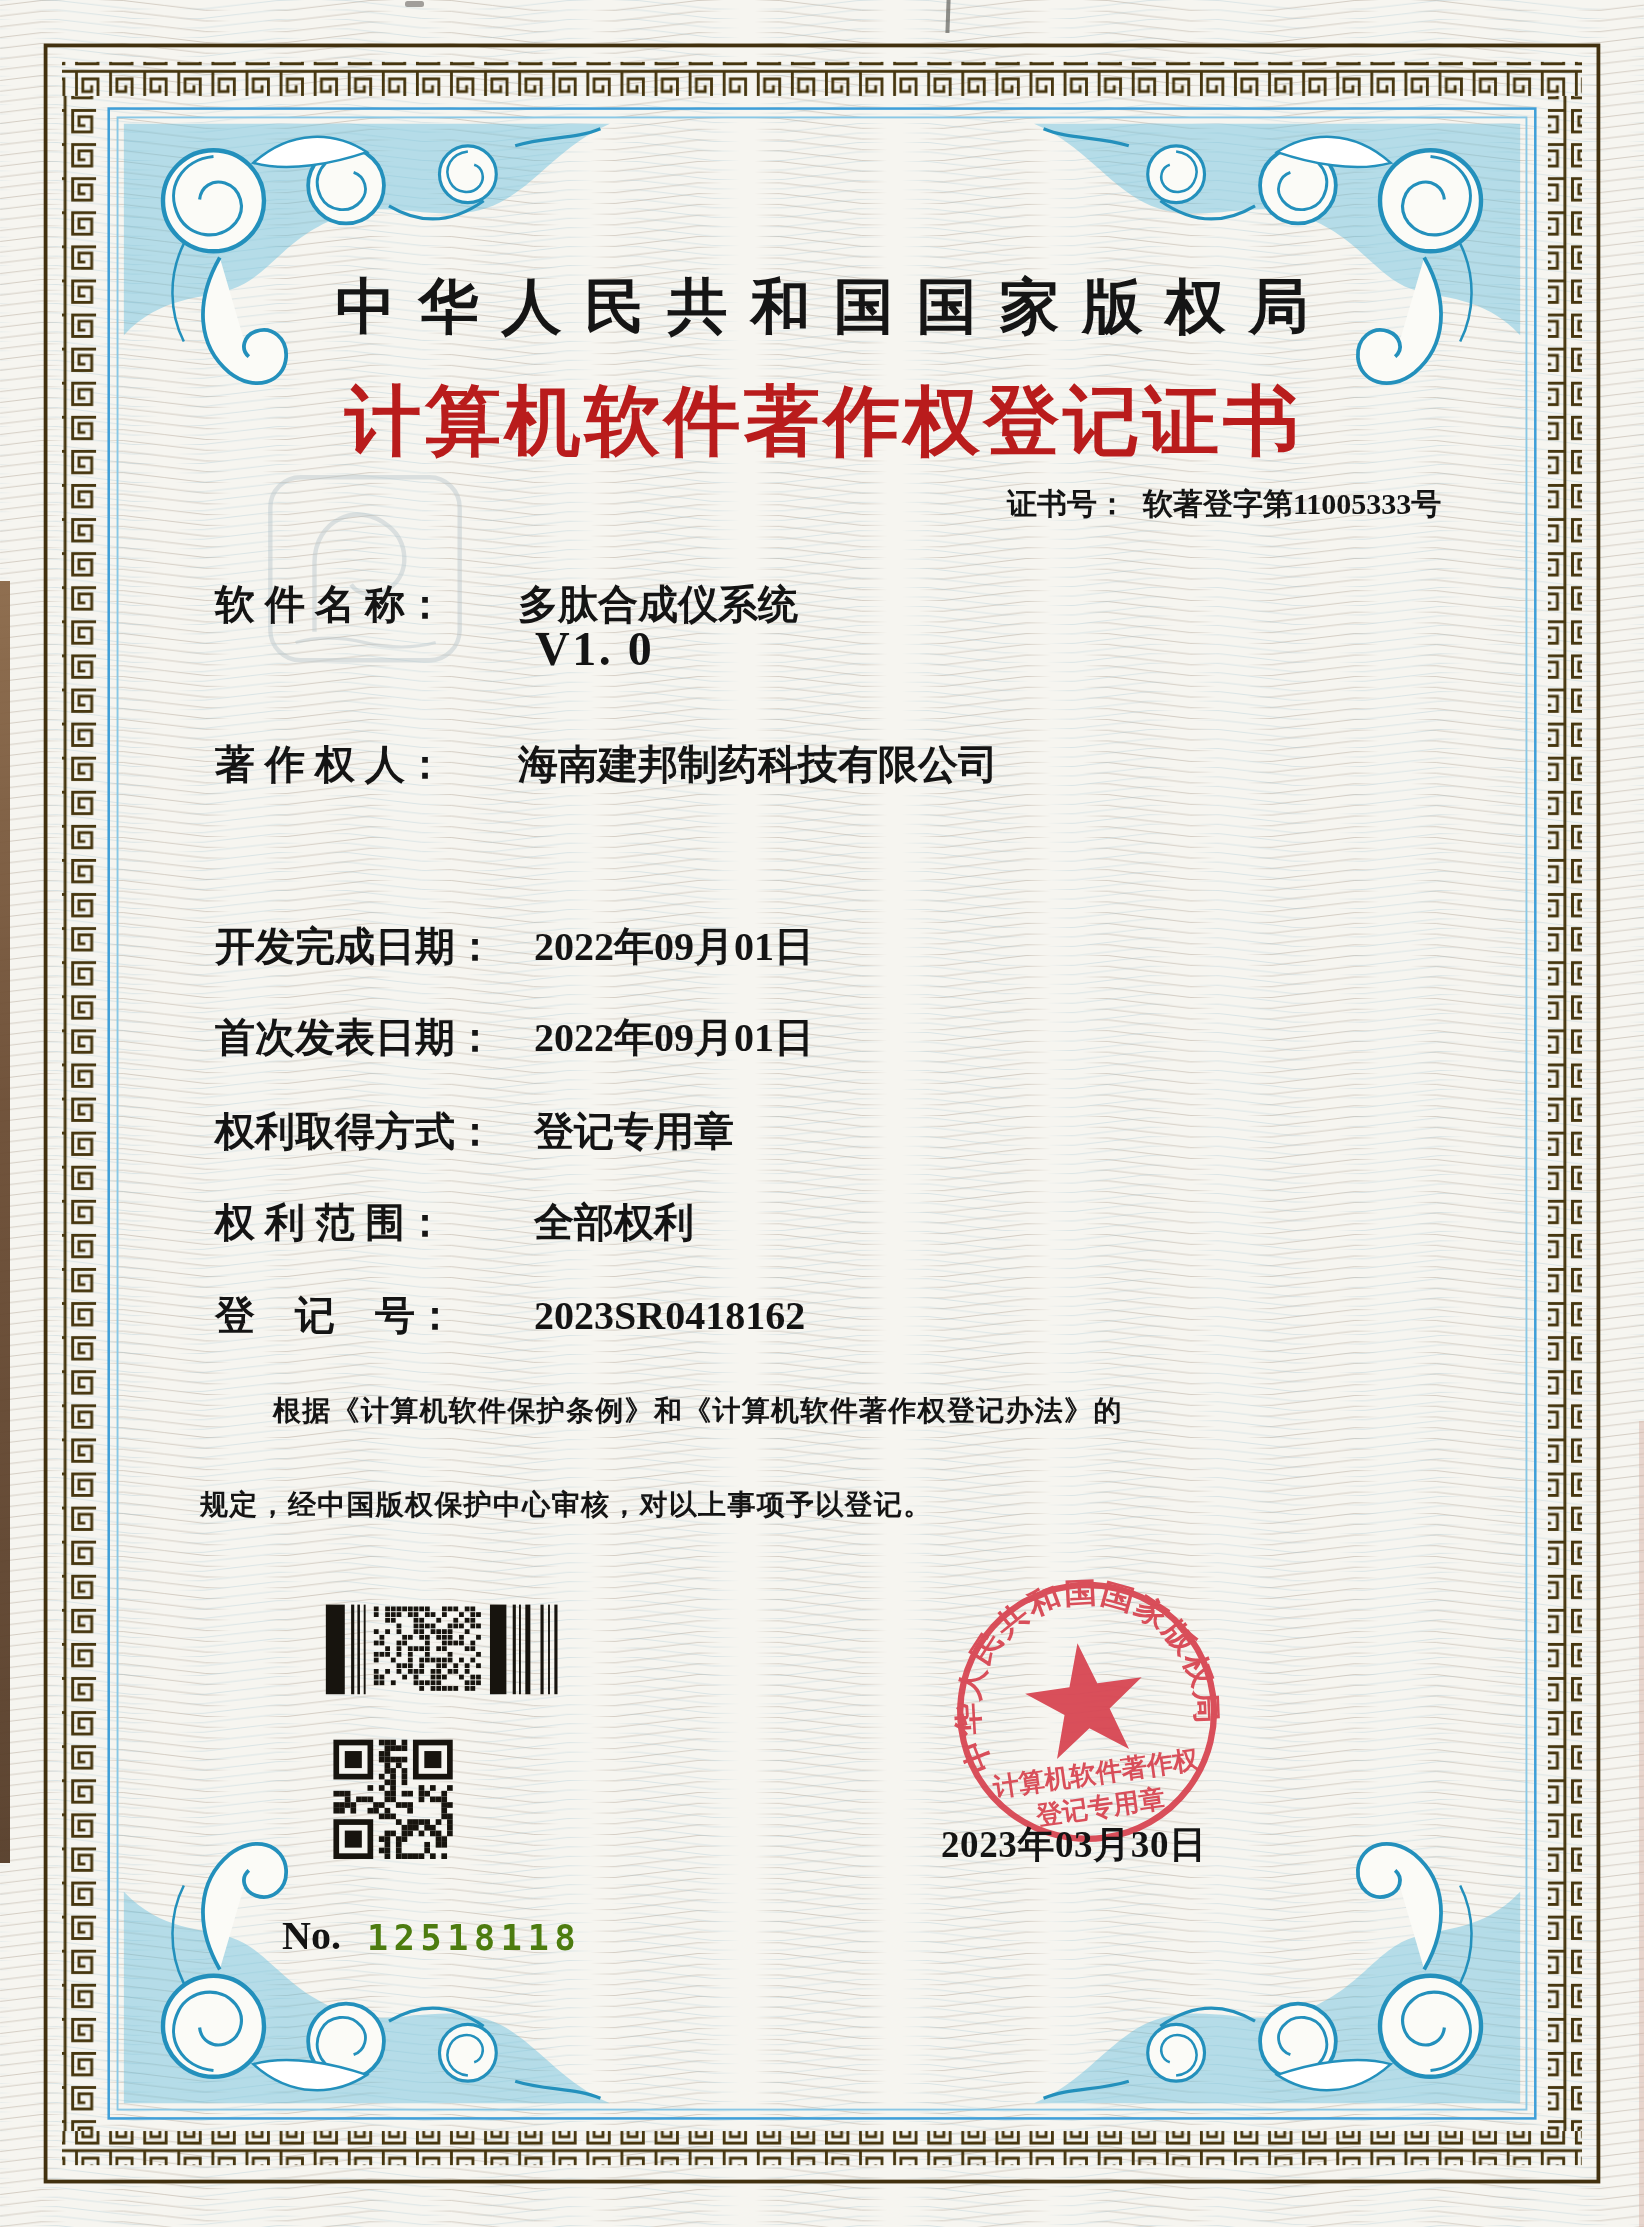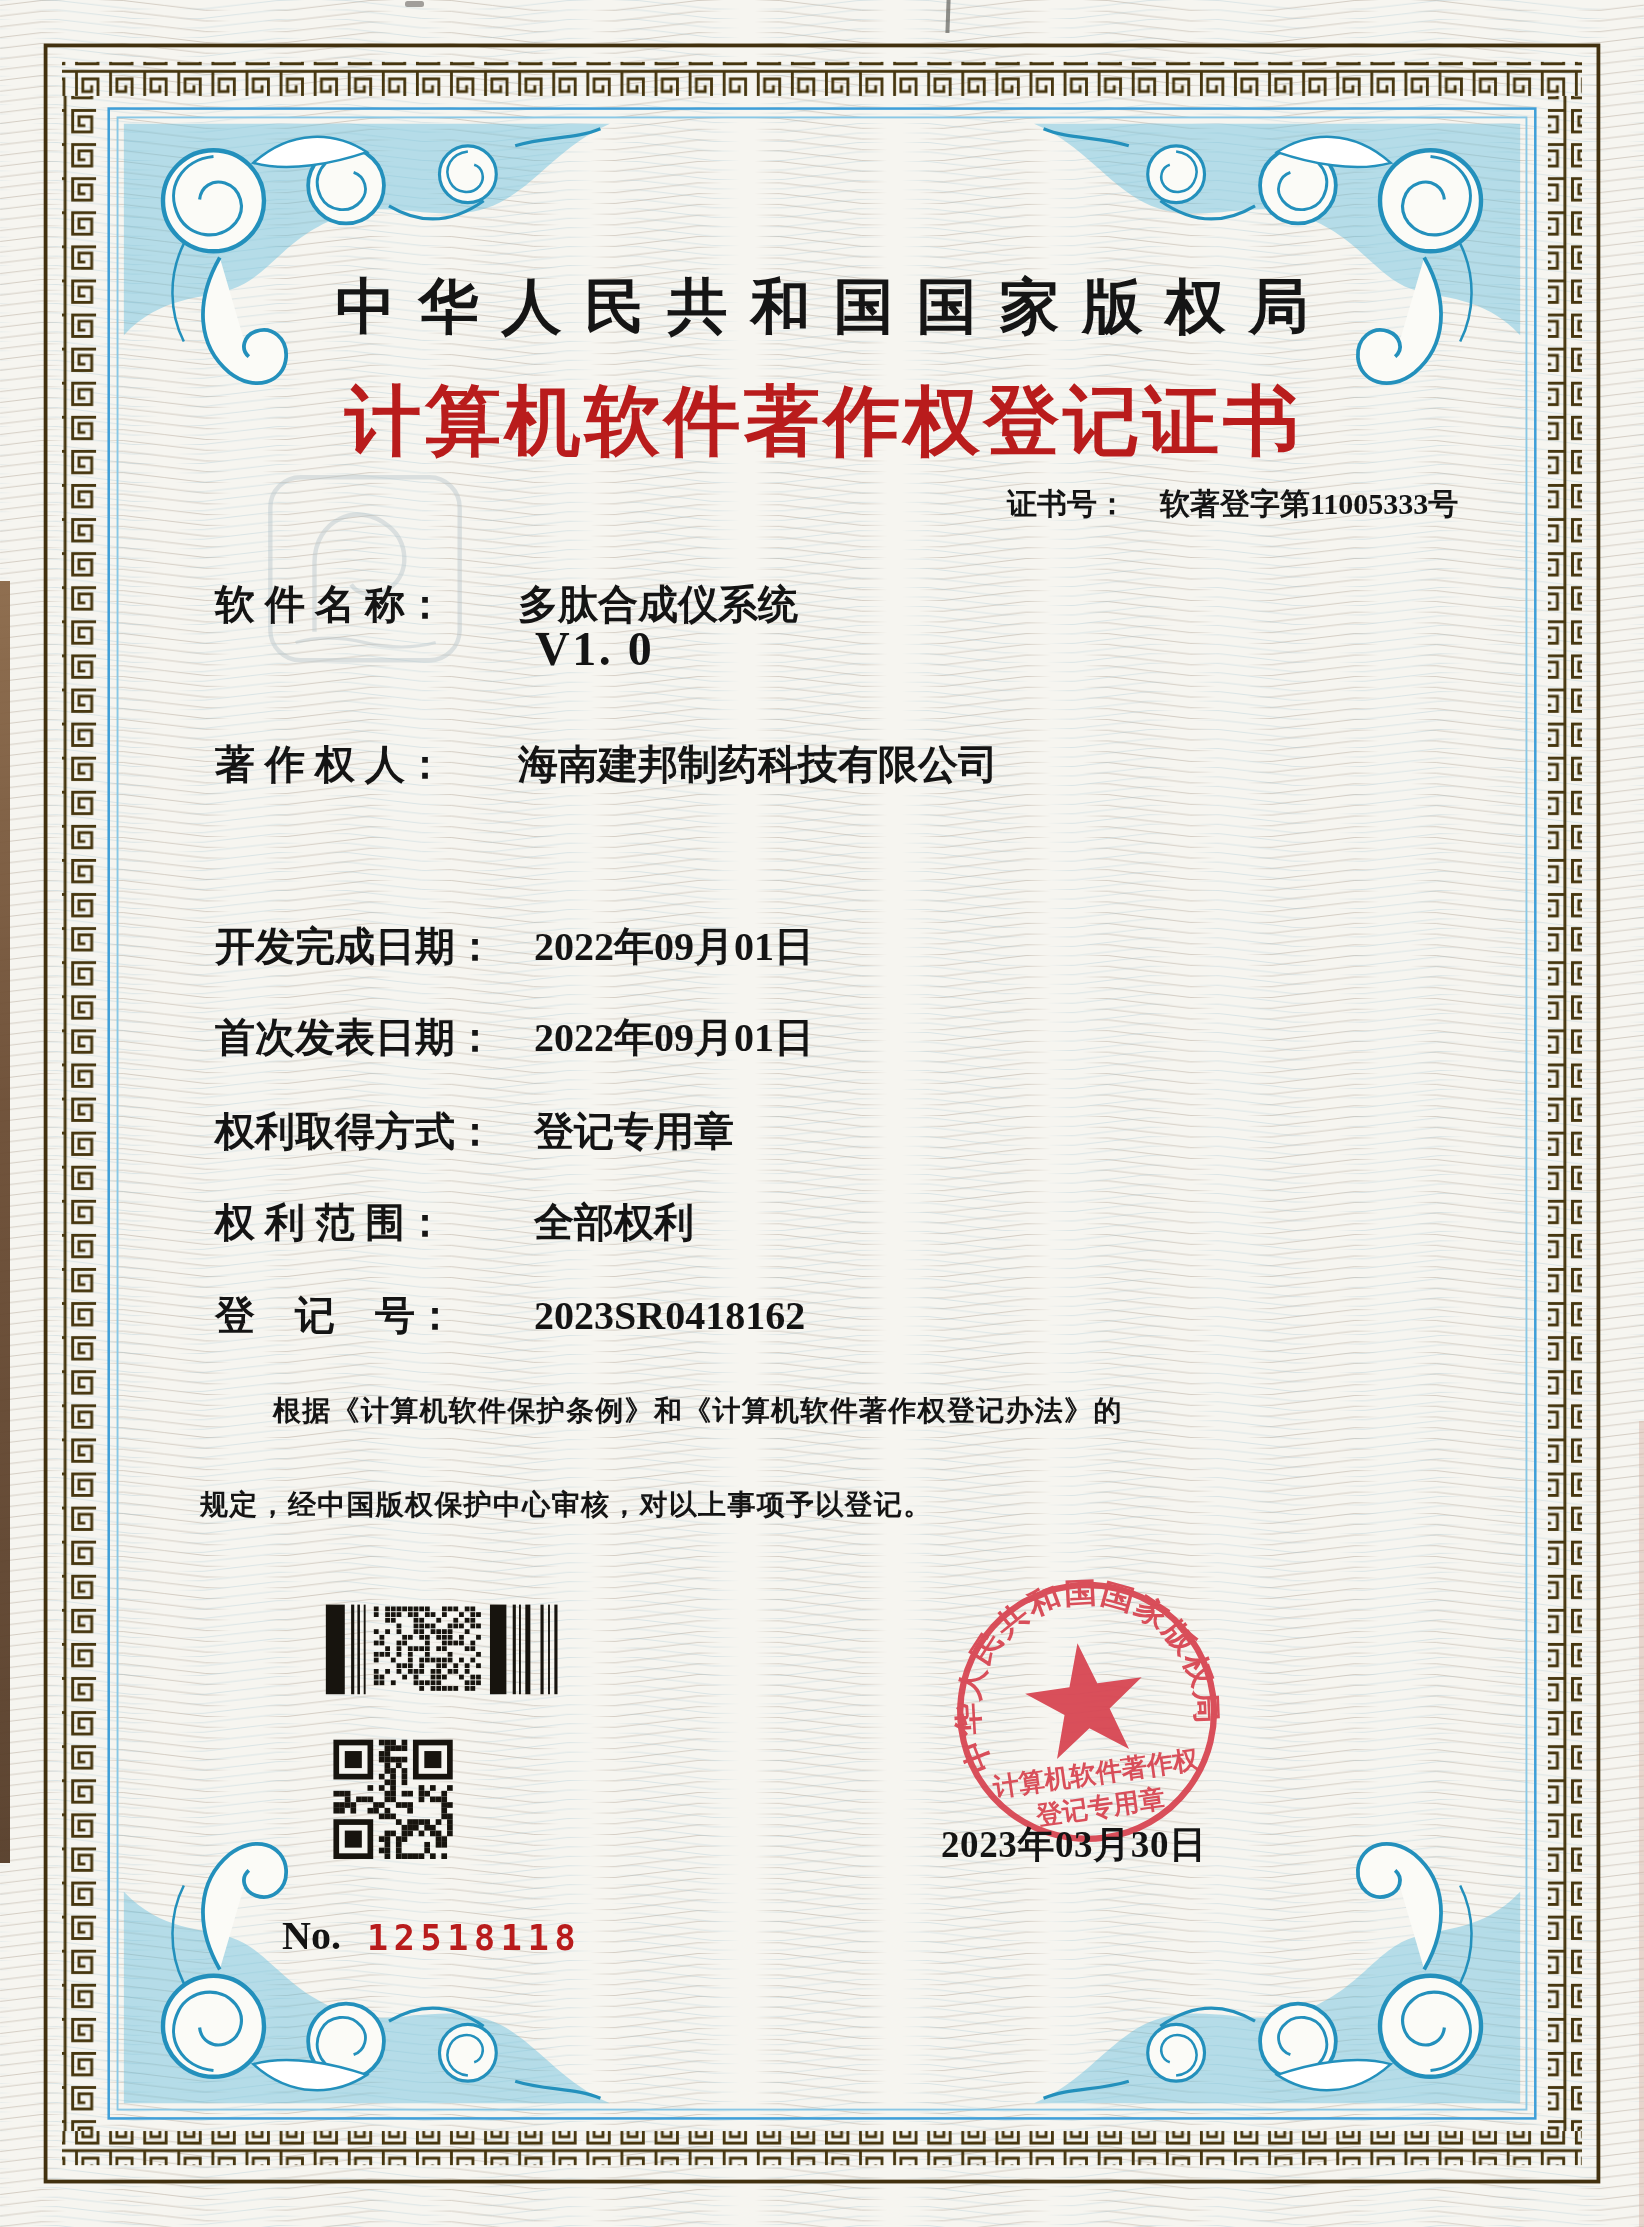--- a/index.html
+++ b/index.html
@@ -8,31 +8,31 @@
     background:#f6f5f0;
     font-family:"Liberation Serif","DejaVu Serif",serif;
     color:#141414;
   }
   #frame-svg{position:absolute;left:0;top:0;z-index:1;}
   .txt{position:absolute;z-index:3;white-space:nowrap;line-height:1;}
   .center{left:0;right:0;text-align:center;}
   .authority{top:277px;font-size:60px;font-weight:700;letter-spacing:23px;padding-left:23px;color:#151515;}
   .main-title{top:383px;font-size:76px;font-weight:700;letter-spacing:3.8px;padding-left:3.8px;color:#b91c1c;}
   .certno-row{left:1007px;top:489px;font-size:30px;font-weight:700;}
-  .certno-row .lbl{margin-right:33px;}
+  .certno-row .lbl{margin-right:16px;}
   .frow{position:absolute;left:215px;z-index:3;font-size:40px;font-weight:700;line-height:1;white-space:nowrap;}
   .frow .val{position:absolute;top:0;}
   .vx820{left:303px;} 
   .vx845{left:319px;} 
   .version-line{left:535px;top:625px;font-size:48px;font-weight:700;letter-spacing:2.5px;}
   .body-line{font-size:28px;font-weight:600;letter-spacing:1.3px;}
   .issue-date{left:941px;top:1826px;font-size:37px;font-weight:600;letter-spacing:0.6px;}
   .serial-label{left:282px;top:1916px;font-size:40px;font-weight:600;}
   .serial-number{left:367px;top:1921px;font-size:35px;font-weight:700;letter-spacing:5.7px;
-    font-family:"DejaVu Sans Mono","Liberation Mono",monospace;color:#b91c1c;}
+    font-family:"DejaVu Sans Mono","Liberation Mono",monospace;color:#4d7c0f;}
   
   .wood-strip{position:absolute;left:0;top:581px;width:9.5px;height:1282px;z-index:4;
     background:linear-gradient(180deg,#8a6848 0%,#6b4c33 40%,#553c28 100%);opacity:.95;}
   .top-tick{position:absolute;left:946px;top:0;width:4.4px;height:33px;background:#4a4a44;opacity:.6;z-index:4;transform:rotate(2deg);}
   .top-dash{position:absolute;left:405px;top:1.3px;width:19px;height:5.7px;background:#3a3530;opacity:.45;border-radius:2.5px;z-index:4;}
   .side-sliver{position:absolute;right:0;top:1421px;width:5px;height:807px;background:#d8b3a8;opacity:.5;z-index:4;}
 </style>
 </head>
 <body>
 

